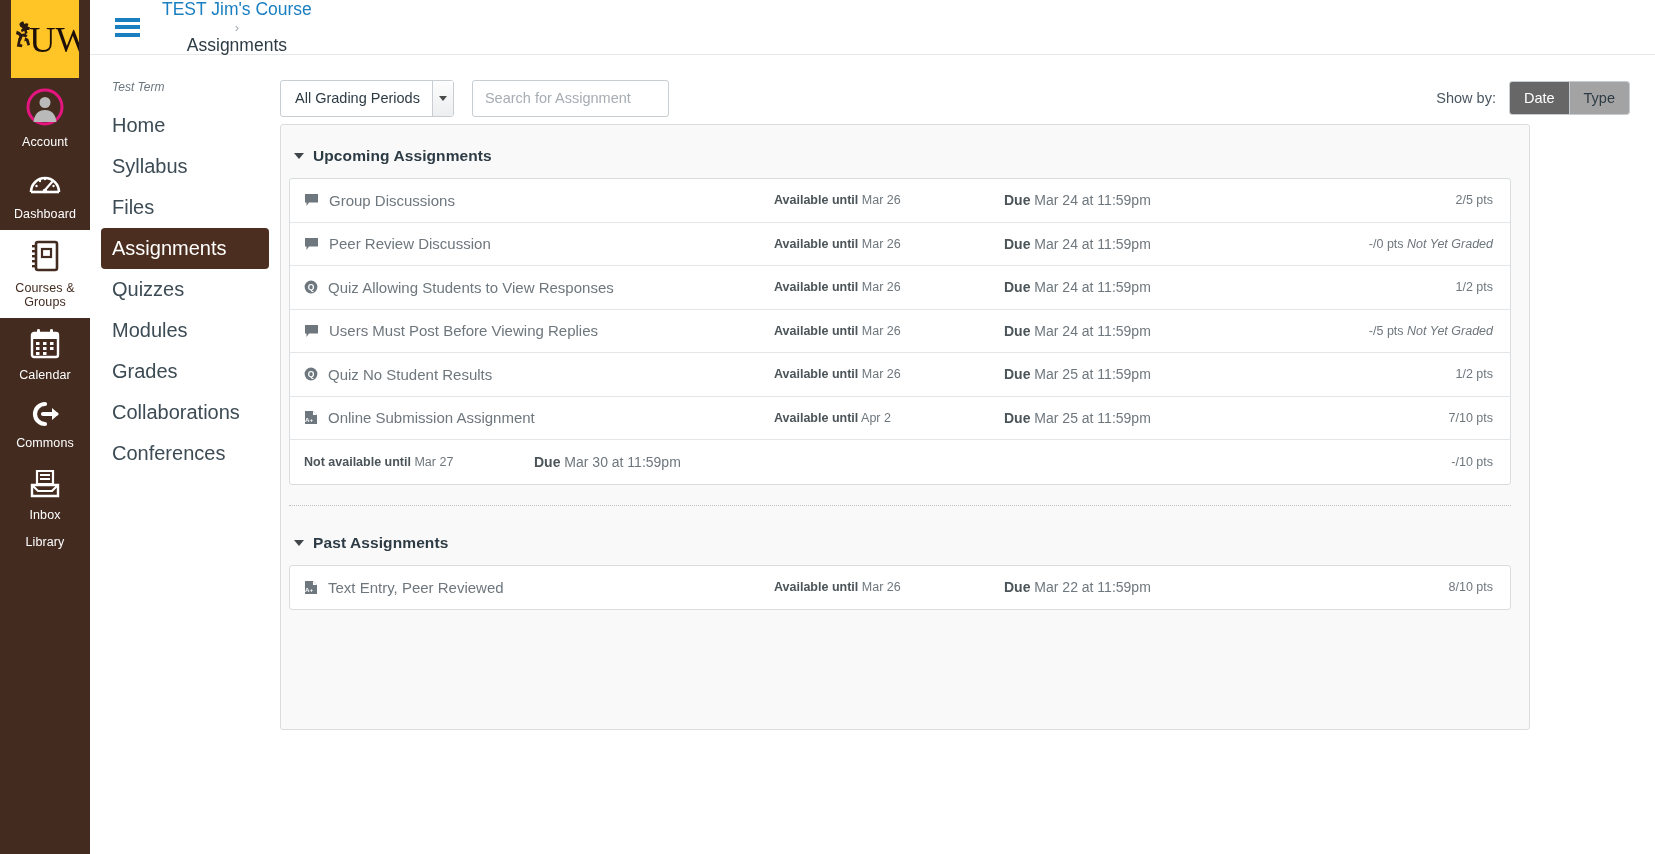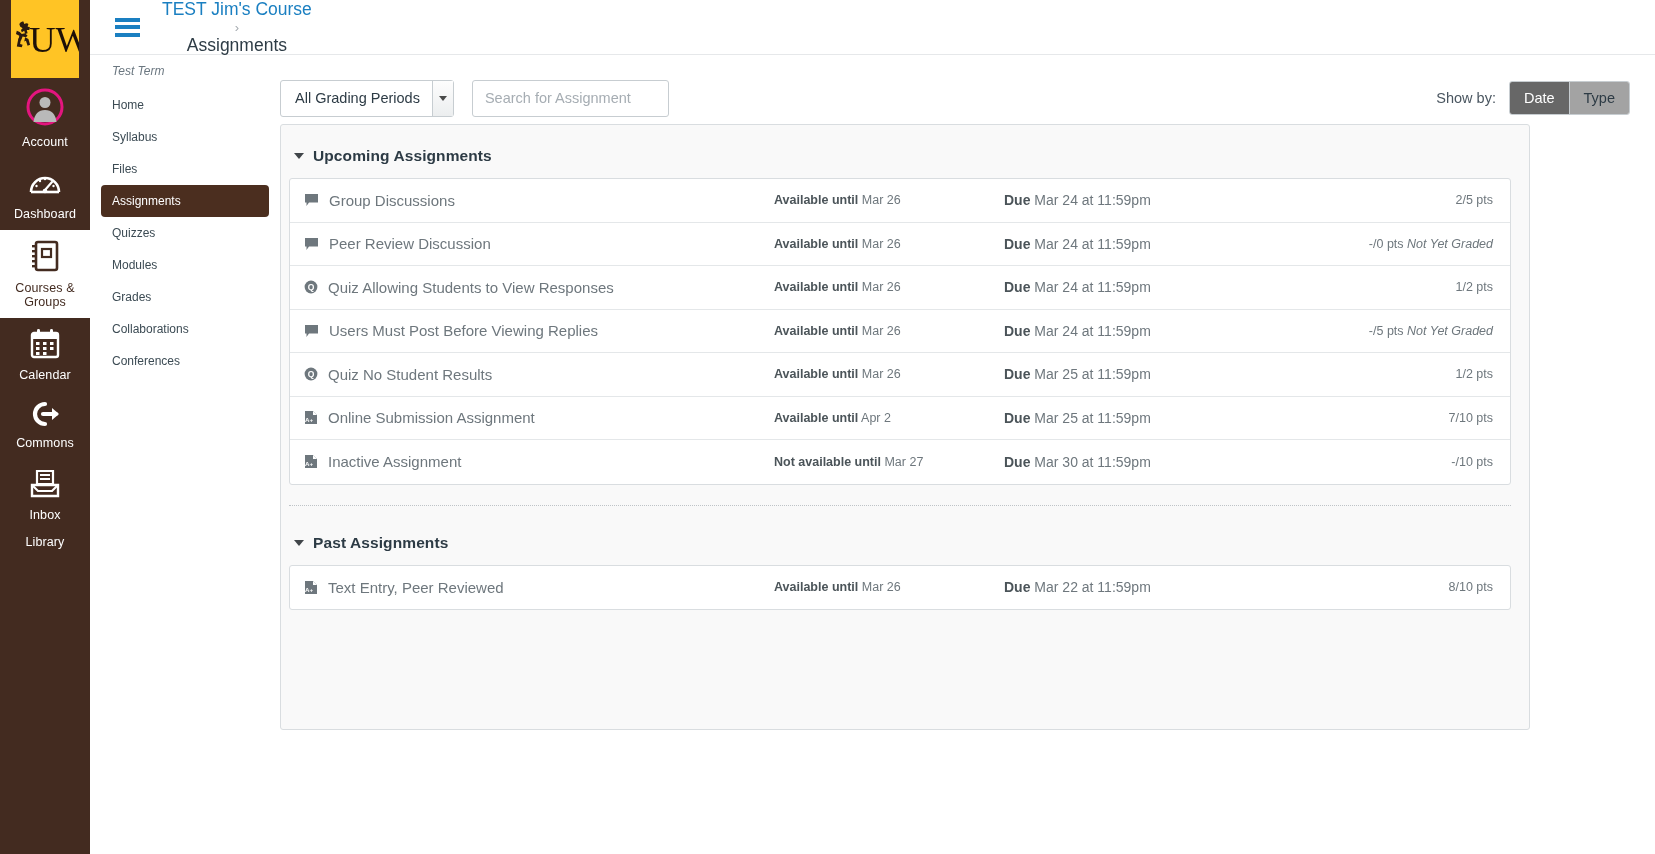--- a/index.html
+++ b/index.html
@@ -65,31 +65,31 @@
     flex-direction: column;
   }
   #breadcrumb .crumb-link { color: #1a7fc1; text-decoration: none; cursor: pointer; }
   #breadcrumb .crumb-sep { color: #a5abb0; margin: 0 9px; font-size: 13px; }
   #breadcrumb .crumb-current { color: #2d3b45; }
 
   
   #course-nav {
     position: absolute; left: 90px; top: 56px;
     width: 190px;
-    padding-top: 8px;
+    padding-top: 24px;
   }
   #course-term {
     font-size: 12px; font-style: italic; color: #6b7780;
     padding-left: 22px; margin-bottom: 11px;
   }
   .cnav-item {
     display: block;
     margin: 0 11px 0 11px;
     padding: 9px 0 9px 11px;
-    font-size: 12px;
+    font-size: 20px;
     color: #3c4b54;
     text-decoration: none;
     border-radius: 4px;
     cursor: pointer;
   }
   .cnav-item.active { background: #4b2e1f; color: #ffffff; }
 
   
   #content {
     position: absolute; left: 280px; top: 56px;
@@ -543,30 +543,20 @@
             <b>Due</b>
             <span>Mar 25 at 11:59pm</span>
           </div>
           <div class="ag-points">
             <span>7/10 pts</span>
             <i></i>
           </div>
         </div>
 
         <div class="ag-row">
-          <div class="ag-row-title">
-            <span class="ag-icon">
-              <svg width="14" height="15" viewBox="0 0 14 15">
-                  <path d="M1 1 h8 l4 4 v9 h-12z" fill="#6e777d"></path>
-                  <path d="M9 1 v4 h4" fill="#ffffff"></path>
-                  <text x="5" y="12.4" font-family="'Liberation Sans', sans-serif" font-size="6.2" font-weight="bold" fill="#ffffff" text-anchor="middle">A+</text>
-                </svg>
-            </span>
-            <a class="ag-name">Inactive Assignment</a>
-          </div>
           <div class="ag-avail">
             <b>Not available until</b>
             <span>Mar 27</span>
           </div>
           <div class="ag-due">
             <b>Due</b>
             <span>Mar 30 at 11:59pm</span>
           </div>
           <div class="ag-points">
             <span>-/10 pts</span>

